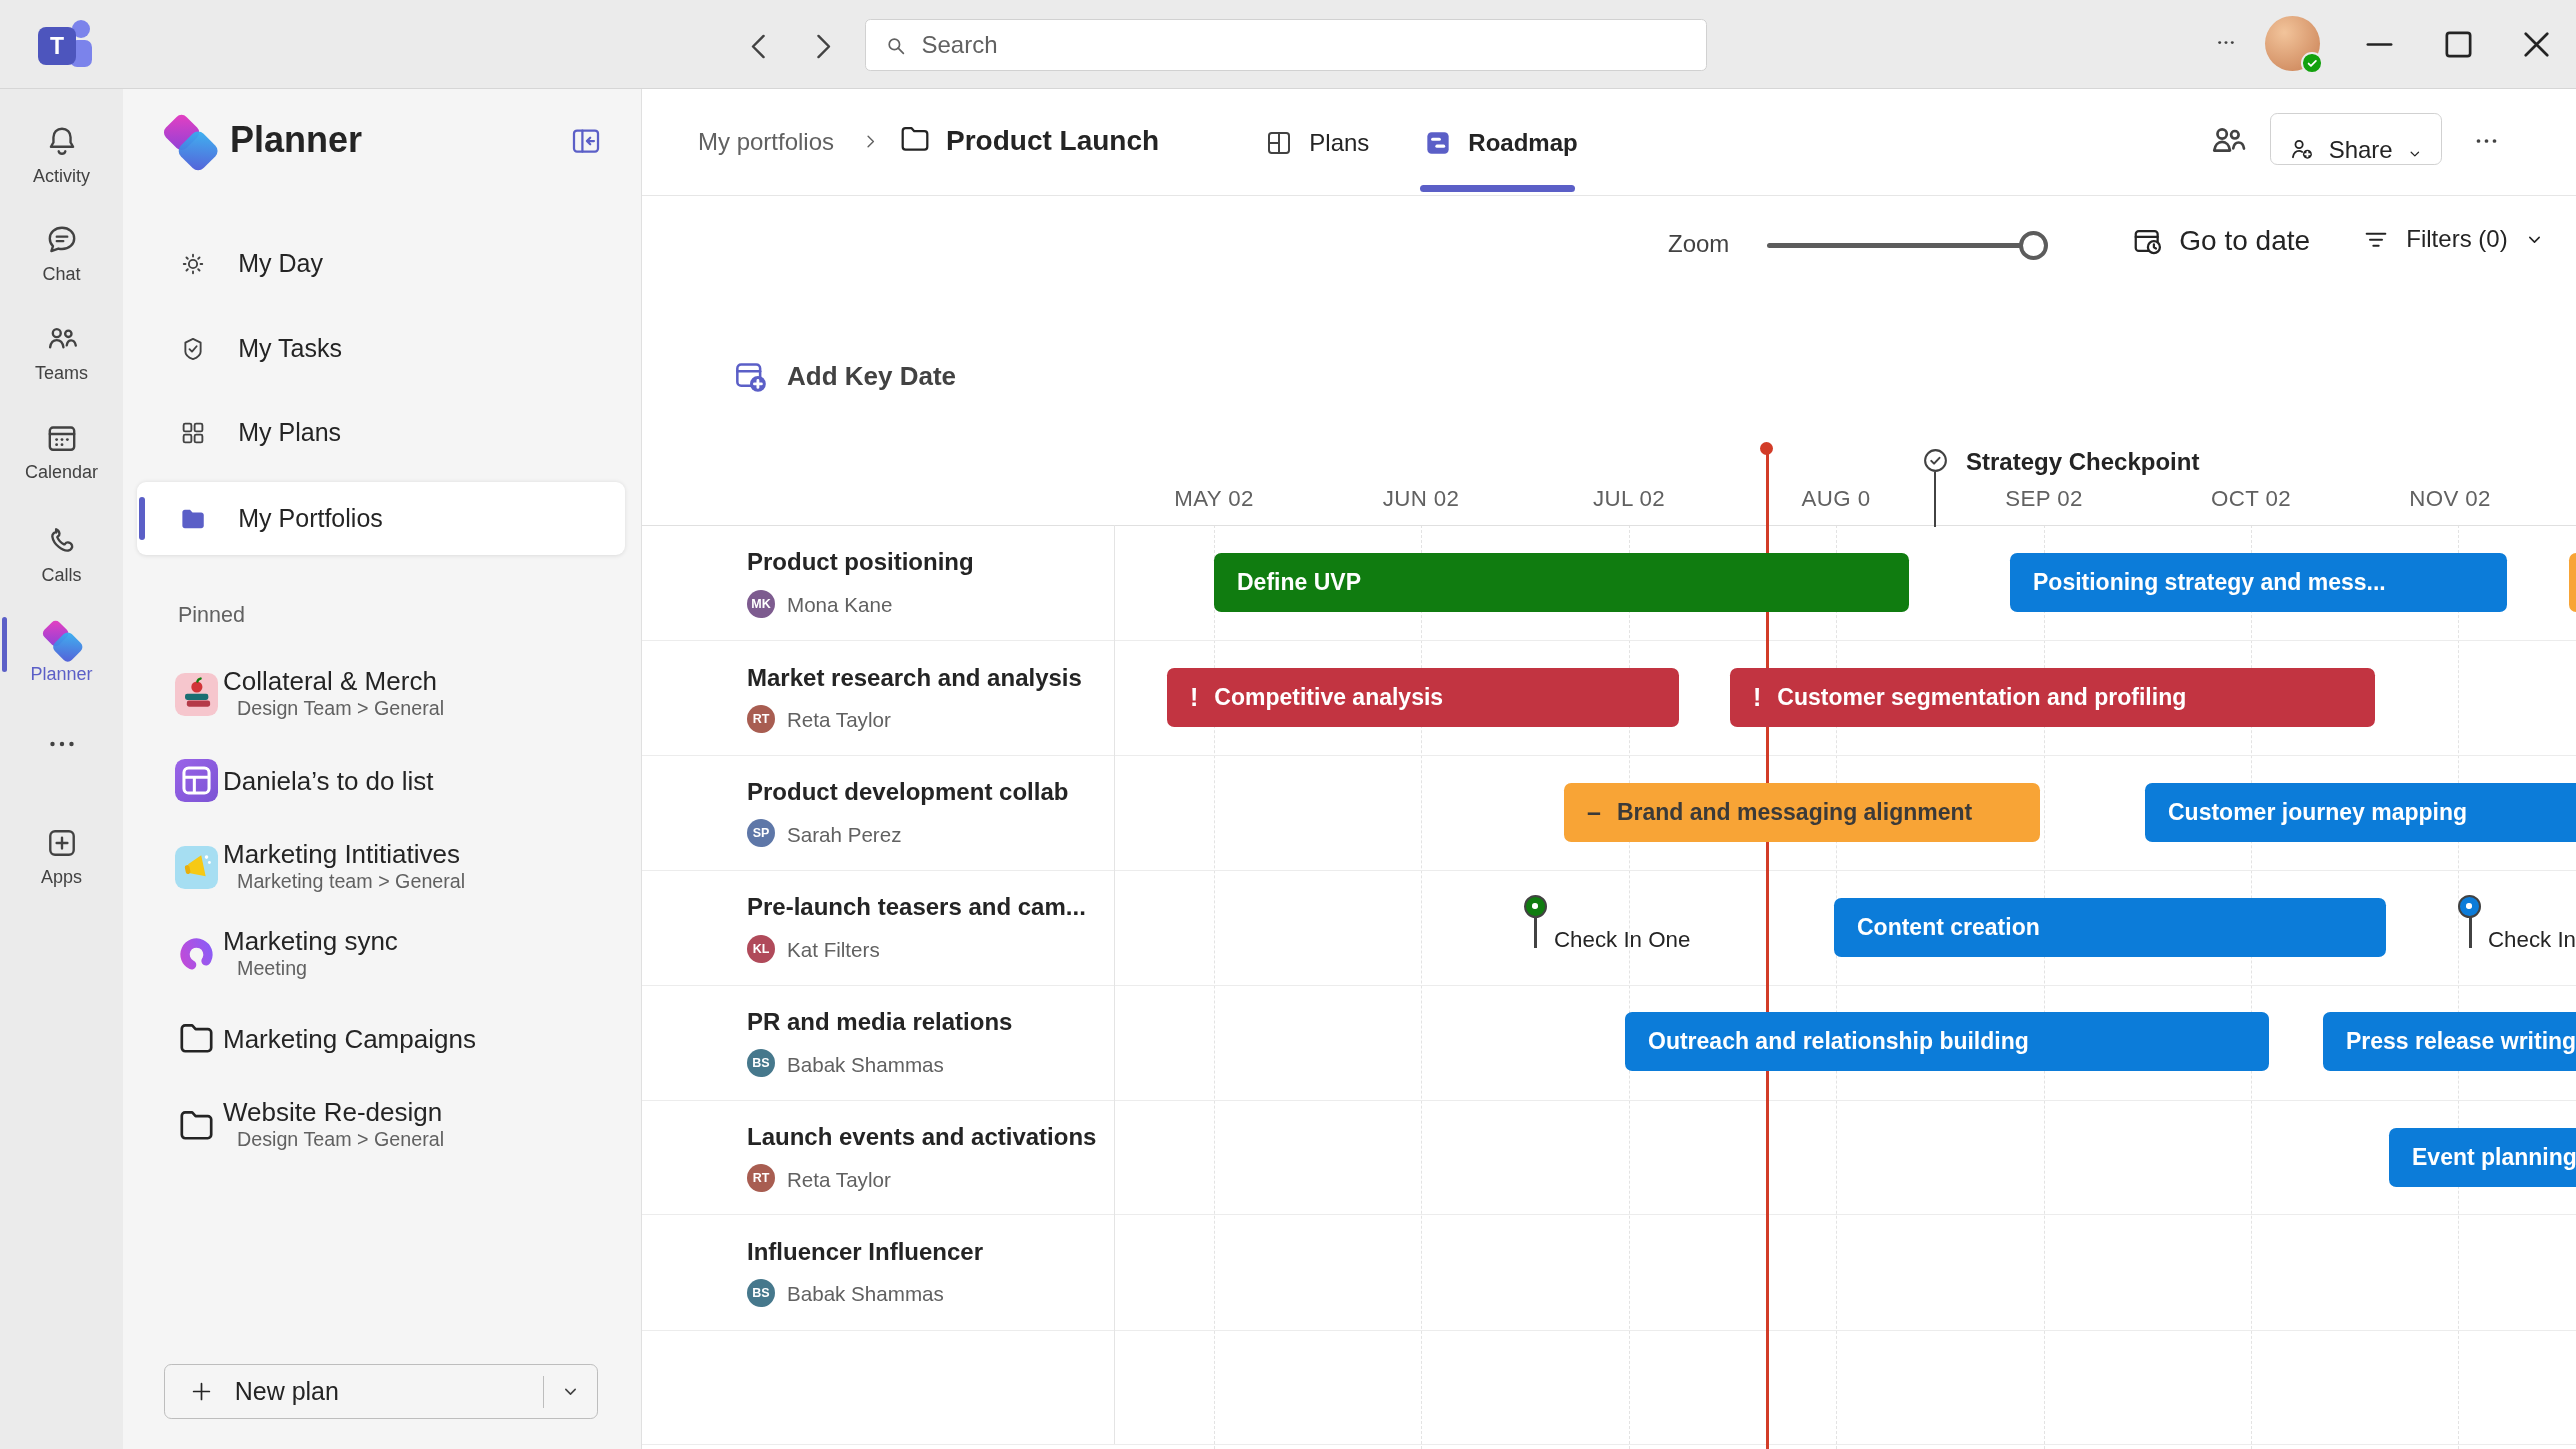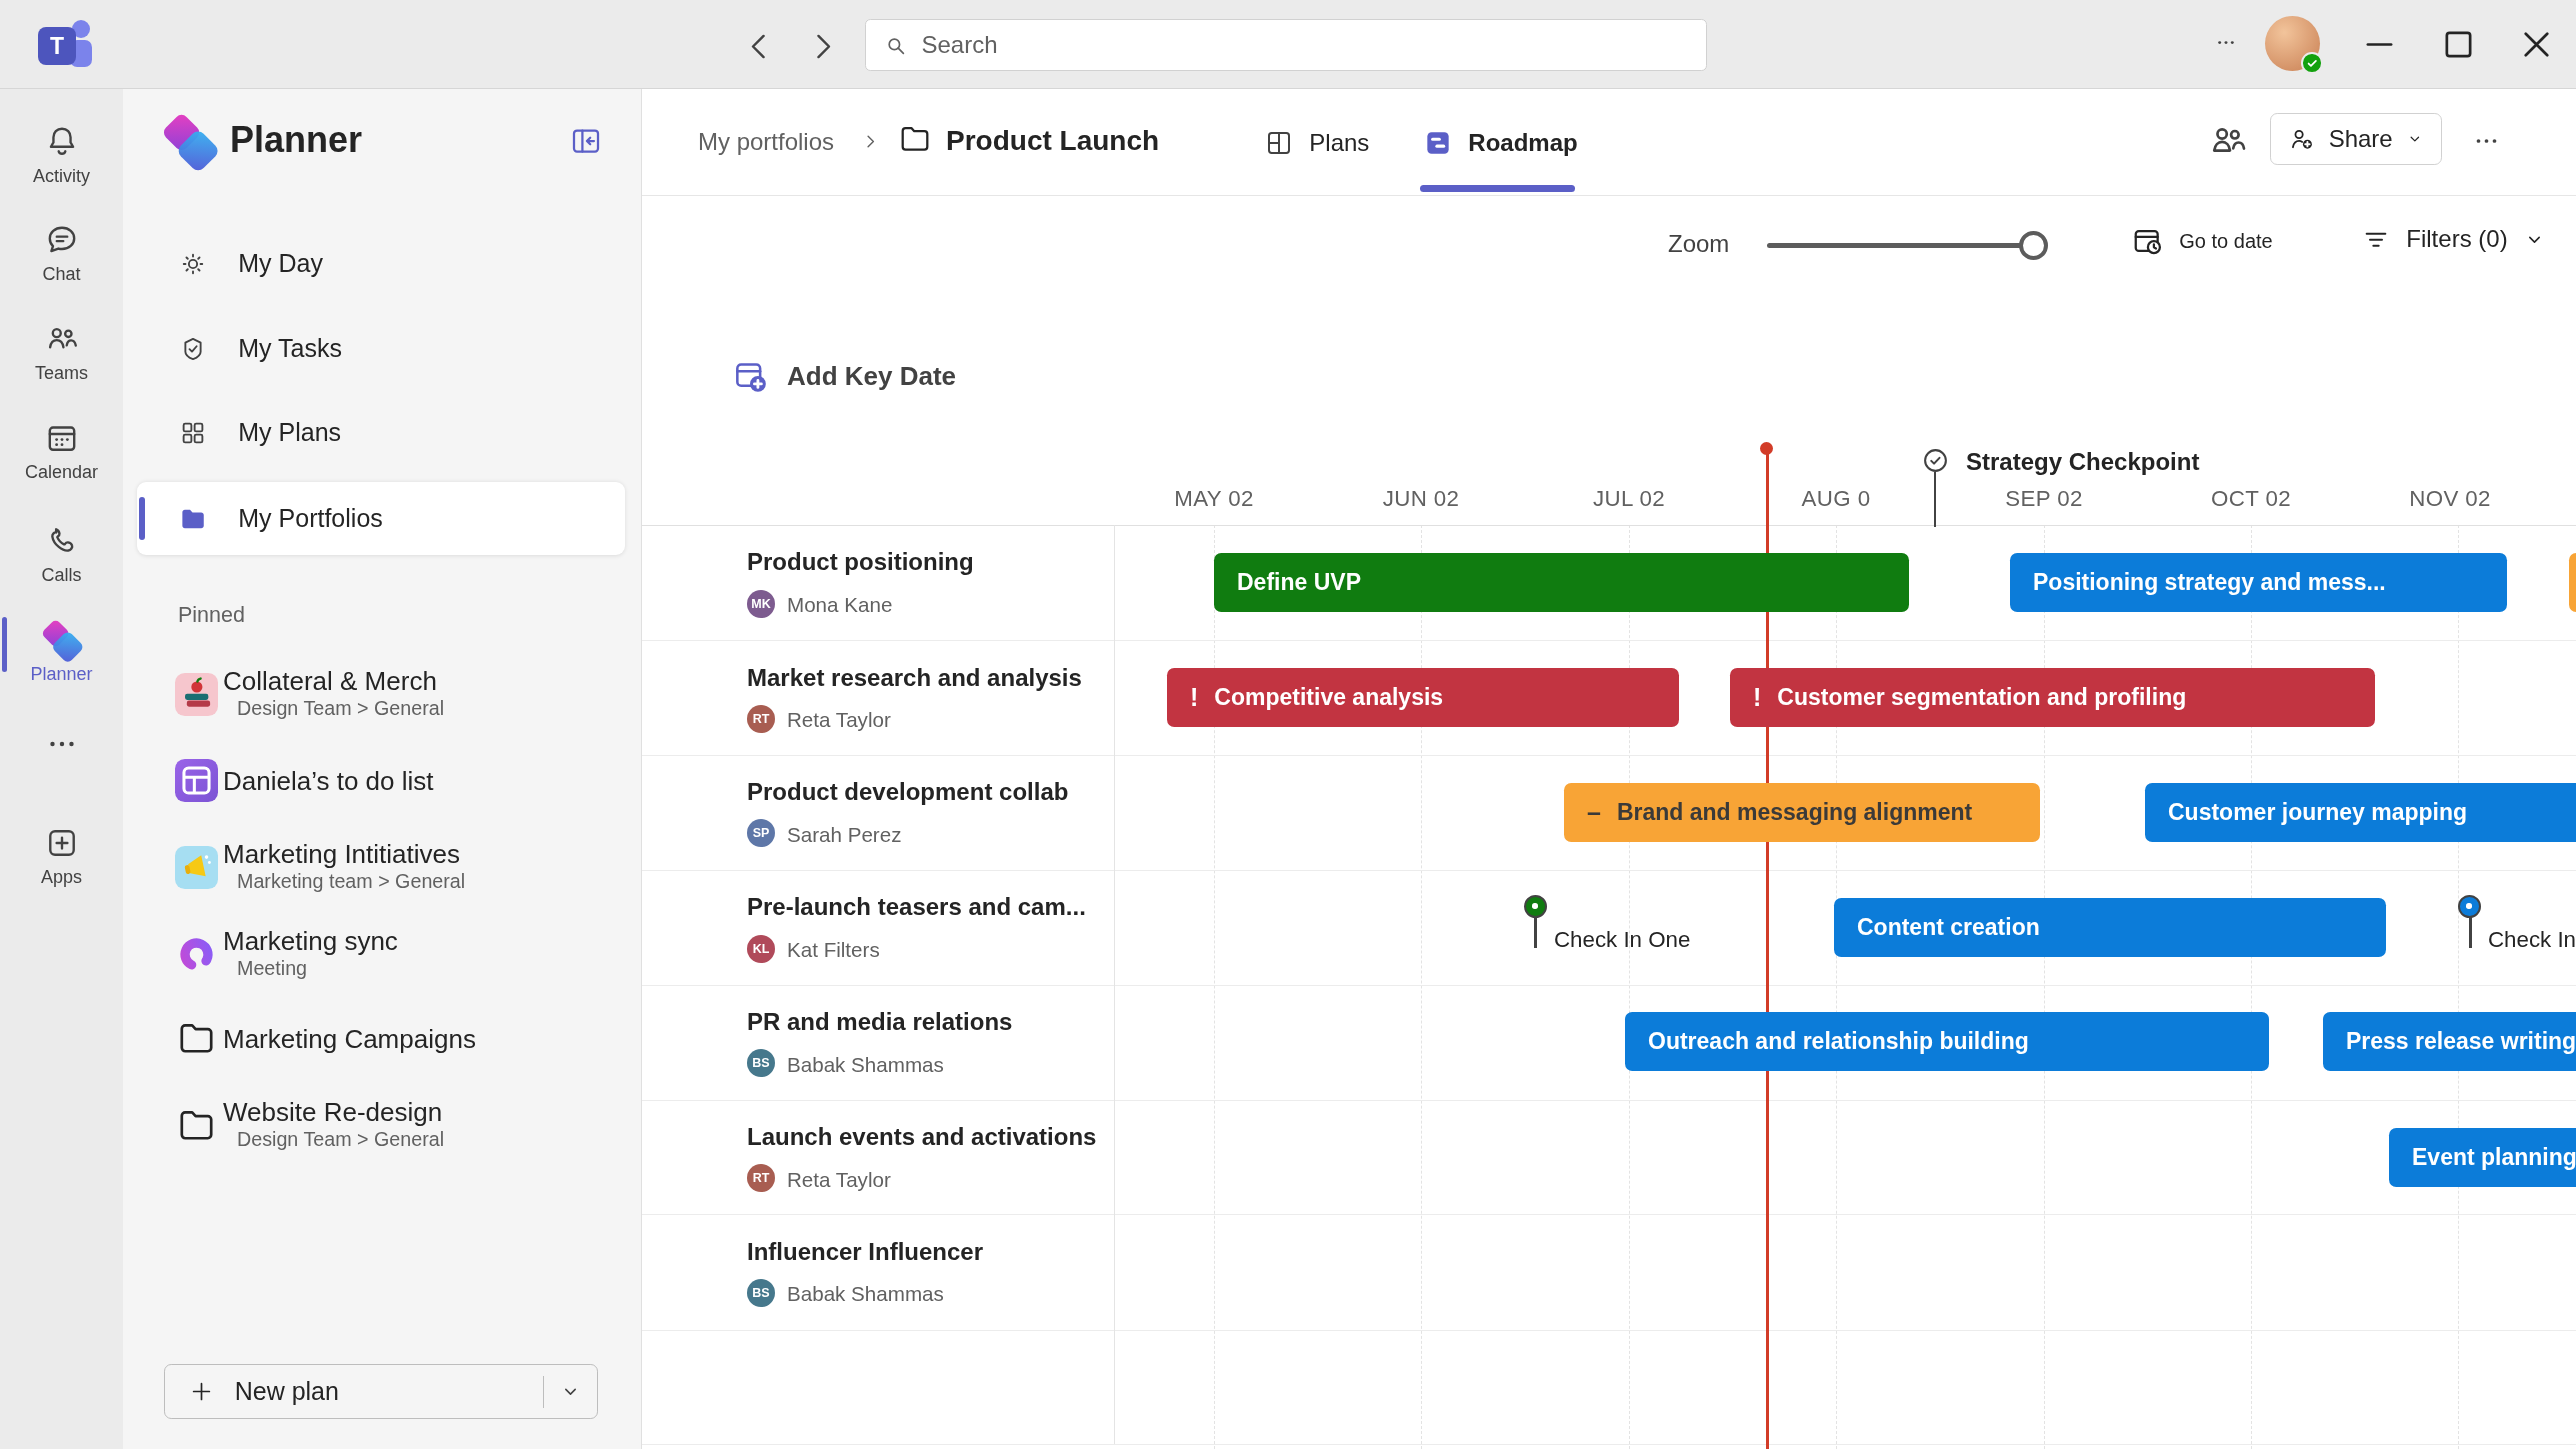--- a/index.html
+++ b/index.html
@@ -61,33 +61,33 @@
   .crumb { position:absolute; left:56px; top:39px; font-size:24px; color:#616161; cursor:pointer; }
   .crumb-chev { position:absolute; left:217px; top:41px; width:23px; height:23px; color:#616161; }
   .crumb-folder { position:absolute; left:255px; top:32px; width:36px; height:36px; color:#242424; }
   .page-title { position:absolute; left:304px; top:36px; font-size:28px; font-weight:bold; color:#242424; }
   .tab { position:absolute; top:25px; height:57px; display:flex; align-items:center; gap:14.3px; cursor:pointer; }
   .tab .i { width:32px; height:32px; color:#424242; }
   .tab .lbl { font-size:24px; color:#242424; }
   .tab.active .lbl { font-weight:bold; }
   .tab-underline { position:absolute; left:778px; top:96px; width:155px; height:7.2px; border-radius:4.5px; background:#5B5FC7; }
   .members-btn { position:absolute; left:1564px; top:29.5px; width:43px; height:43px; color:#424242; cursor:pointer; }
-  .share-btn { position:absolute; left:1628px; top:24px; width:172px; height:52px; background:#fff; border:0.9px solid #D1D1D1; border-radius:7.2px; display:flex; align-items:center; justify-content:center; gap:12.5px; cursor:pointer; }
+  .share-btn { position:absolute; left:1628px; top:24px; width:172px; height:52px; background:#fff; border:0.9px solid #D1D1D1; border-radius:7.2px; display:flex; align-items:flex-end; justify-content:center; gap:12.5px; cursor:pointer; }
   .share-btn .i { width:29px; height:29px; color:#242424; }
   .share-btn .lbl { font-size:24px; color:#242424; }
   .share-btn .chev { width:19.7px; height:19.7px; color:#242424; }
   .hdr-dots { position:absolute; left:1823px; top:36px; width:43px; height:32px; color:#424242; display:flex; align-items:center; justify-content:center; cursor:pointer; }
 
   
   .zoom-label { position:absolute; left:1026px; top:141px; font-size:24px; color:#424242; }
   .slider-track { position:absolute; left:1125px; top:154px; width:279px; height:5.4px; border-radius:2.7px; background:#5C5C5C; cursor:pointer; }
   .slider-thumb { position:absolute; left:1377px; top:142px; width:29px; height:29px; border-radius:50%; background:#fff; border:4.5px solid #5C5C5C; cursor:pointer; }
   .gtd { position:absolute; left:1487px; top:134px; display:flex; align-items:center; gap:14.3px; cursor:pointer; }
   .gtd .i { width:36px; height:36px; color:#242424; }
-  .gtd .lbl { font-size:20px; color:#242424; }
+  .gtd .lbl { font-size:28px; color:#242424; }
   .filters { position:absolute; left:1718px; top:134px; display:flex; align-items:center; gap:14.3px; cursor:pointer; }
   .filters .i { width:32px; height:32px; color:#242424; }
   .filters .lbl { font-size:24px; color:#242424; }
   .filters .chev { width:25px; height:25px; color:#242424; }
 
   
   .akd { position:absolute; left:89px; top:268px; display:flex; align-items:center; gap:18px; cursor:pointer; }
   .akd .i { width:38px; height:38px; }
   .akd .lbl { font-size:26px; font-weight:bold; color:#424242; }
 

